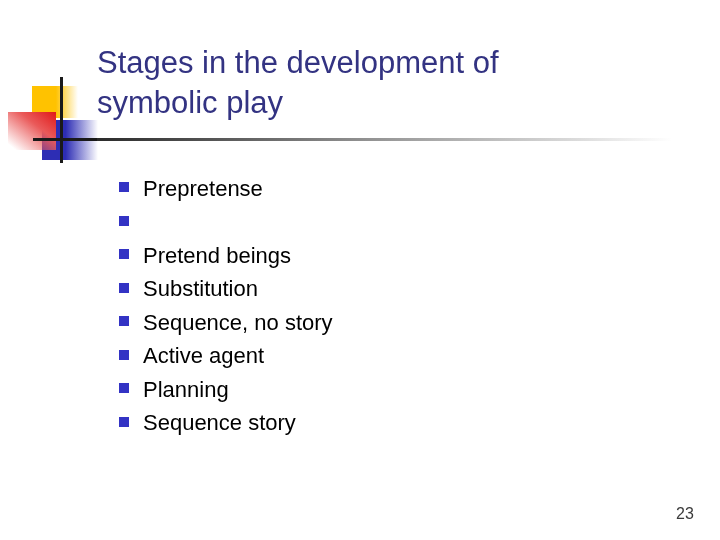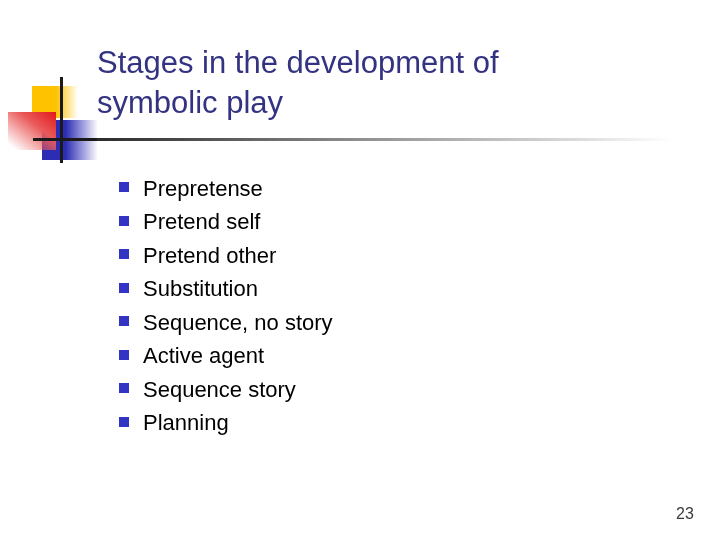--- a/index.html
+++ b/index.html
@@ -114,43 +114,42 @@
 
   <h1 class="title">Stages in the development of symbolic play</h1>
 
   <ul class="bullets" id="bullet-list">
       <li>
         <span class="bullet-marker"></span>
         <span>Prepretense</span>
       </li>
       <li>
         <span class="bullet-marker"></span>
-        <span>Pretend self</span>
       </li>
       <li>
         <span class="bullet-marker"></span>
-        <span>Pretend other</span>
+        <span>Pretend beings</span>
       </li>
       <li>
         <span class="bullet-marker"></span>
         <span>Substitution</span>
       </li>
       <li>
         <span class="bullet-marker"></span>
         <span>Sequence, no story</span>
       </li>
       <li>
         <span class="bullet-marker"></span>
         <span>Active agent</span>
       </li>
       <li>
         <span class="bullet-marker"></span>
-        <span>Sequence story</span>
+        <span>Planning</span>
       </li>
       <li>
         <span class="bullet-marker"></span>
-        <span>Planning</span>
+        <span>Sequence story</span>
       </li>
     </ul>
 
   <div class="page-number">23</div>
 
 </div>
 
 </body></html>

